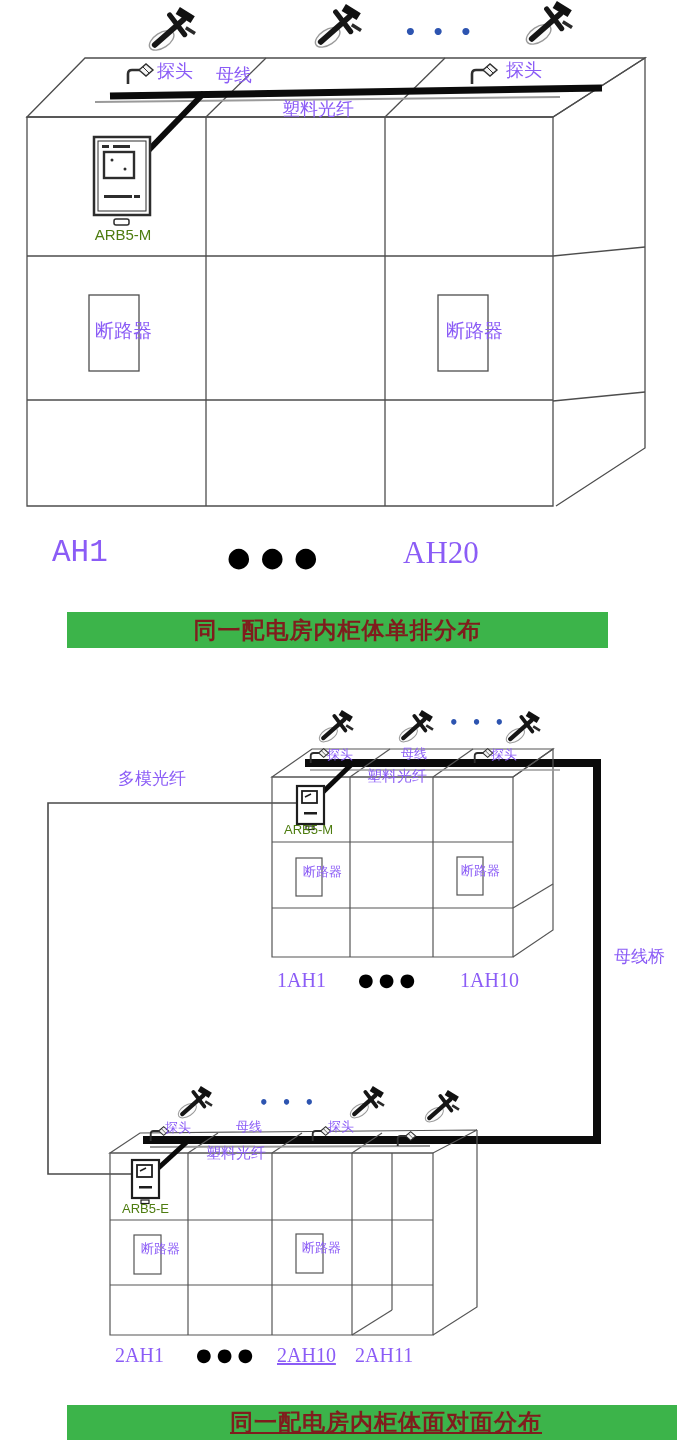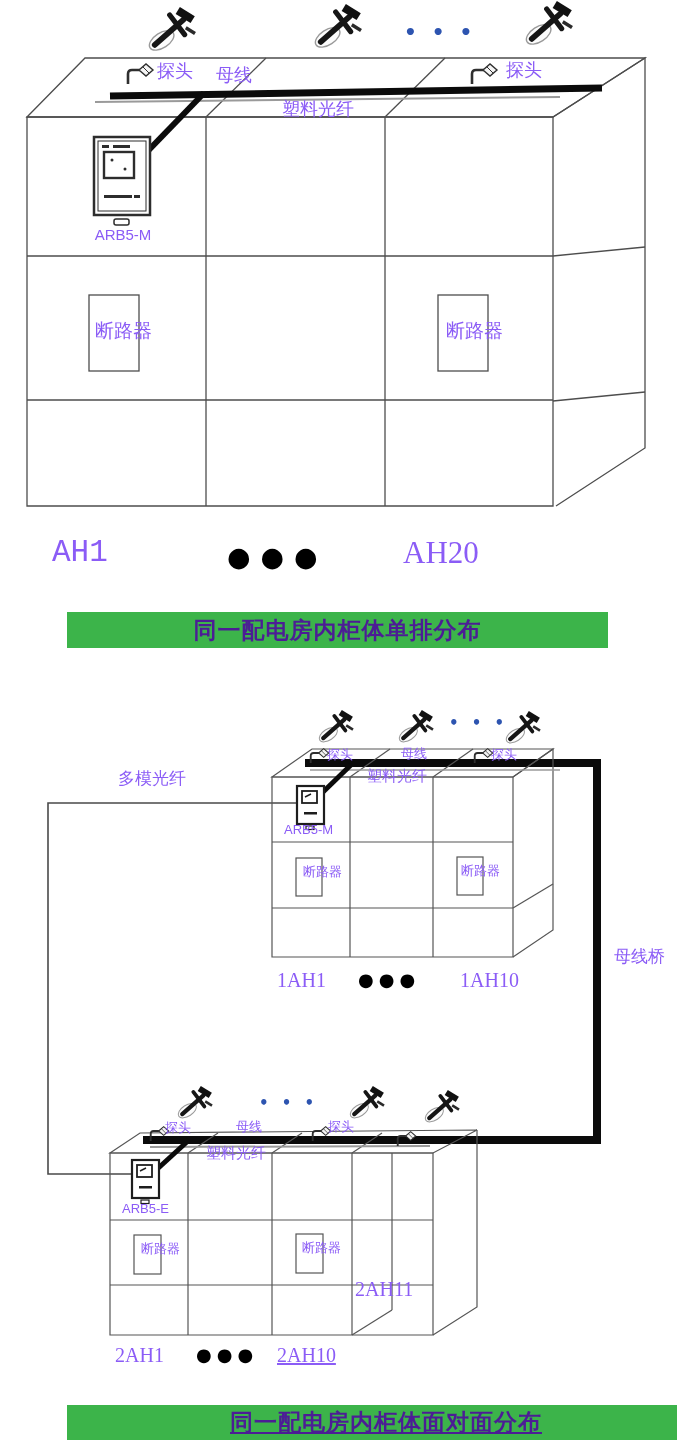--- a/index.html
+++ b/index.html
@@ -1,25 +1,25 @@
 <!DOCTYPE html>
 <html><head>
 <meta charset="utf-8">
 <style>
   html,body{margin:0;padding:0;background:#ffffff;}
   #canvas{position:relative;width:677px;height:1448px;background:#ffffff;overflow:hidden;
           font-family:"DejaVu Sans","Liberation Sans",sans-serif;}
   svg.linework{position:absolute;left:0;top:0;}
   .lbl{position:absolute;white-space:nowrap;color:#8b5cf6;line-height:1.05;}
   .serif{font-family:"Liberation Serif","DejaVu Serif",serif;}
-  .navy{color:#8b5cf6;font-family:"Liberation Sans",sans-serif;}
+  .navy{color:#4d7c0f;font-family:"Liberation Sans",sans-serif;}
   .blue-dots{color:#2d54b0;font-weight:bold;letter-spacing:4px;}
   .big-dots{letter-spacing:10px;color:#000;}
   .banner{position:absolute;display:flex;align-items:center;justify-content:center;
-          color:#4c1d95;font-size:23px;font-weight:bold;letter-spacing:1px;}
+          color:#7f1d1d;font-size:23px;font-weight:bold;letter-spacing:1px;}
 </style>
 </head>
 <body>
 
 <div id="canvas">
 
   <svg class="linework" width="677" height="1448" viewBox="0 0 677 1448">
     <defs>
 
       <g id="probe">
@@ -170,16 +170,16 @@
   <div class="lbl" style="left:165px;top:1121px;font-size:13px;">探头</div>
   <div class="lbl" style="left:236px;top:1120px;font-size:13px;">母线</div>
   <div class="lbl" style="left:328px;top:1120px;font-size:13px;">探头</div>
   <div class="lbl" style="left:206px;top:1146px;font-size:15px;">塑料光纤</div>
   <div class="lbl navy" style="left:122px;top:1202px;font-size:13px;">ARB5-E</div>
   <div class="lbl" style="left:141px;top:1242px;font-size:13px;">断路器</div>
   <div class="lbl" style="left:302px;top:1241px;font-size:13px;">断路器</div>
   <div class="lbl serif" style="left:115px;top:1345px;font-size:20px;">2AH1</div>
   <div class="lbl big-dots" style="left:196px;top:1346px;font-size:18px;letter-spacing:5px;">●●●</div>
   <div class="lbl serif" style="left:277px;top:1345px;font-size:20px;text-decoration:underline;">2AH10</div>
-  <div class="lbl serif" style="left:355px;top:1279px;font-size:20px;">2AH11</div>
+  <div class="lbl serif" style="left:355px;top:1345px;font-size:20px;">2AH11</div>
   <div class="banner" style="left:67px;top:1405px;width:638px;height:35px;background:#3cb44a;text-decoration:underline;">同一配电房内柜体面对面分布</div>
 
 </div>
 
 </body></html>

